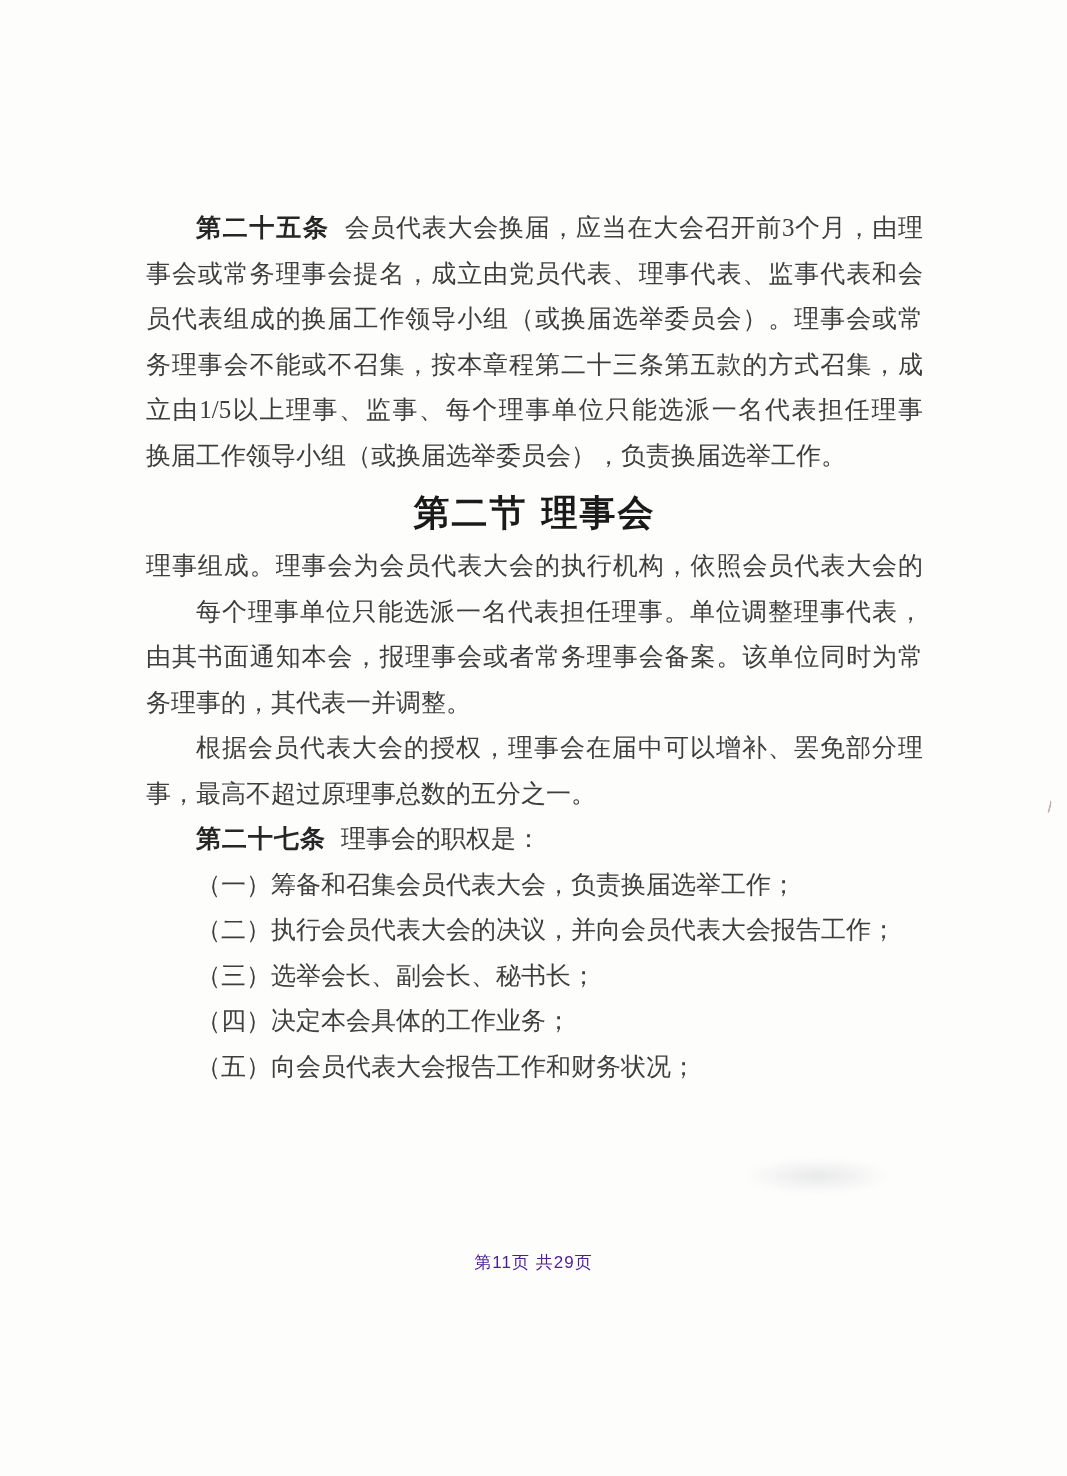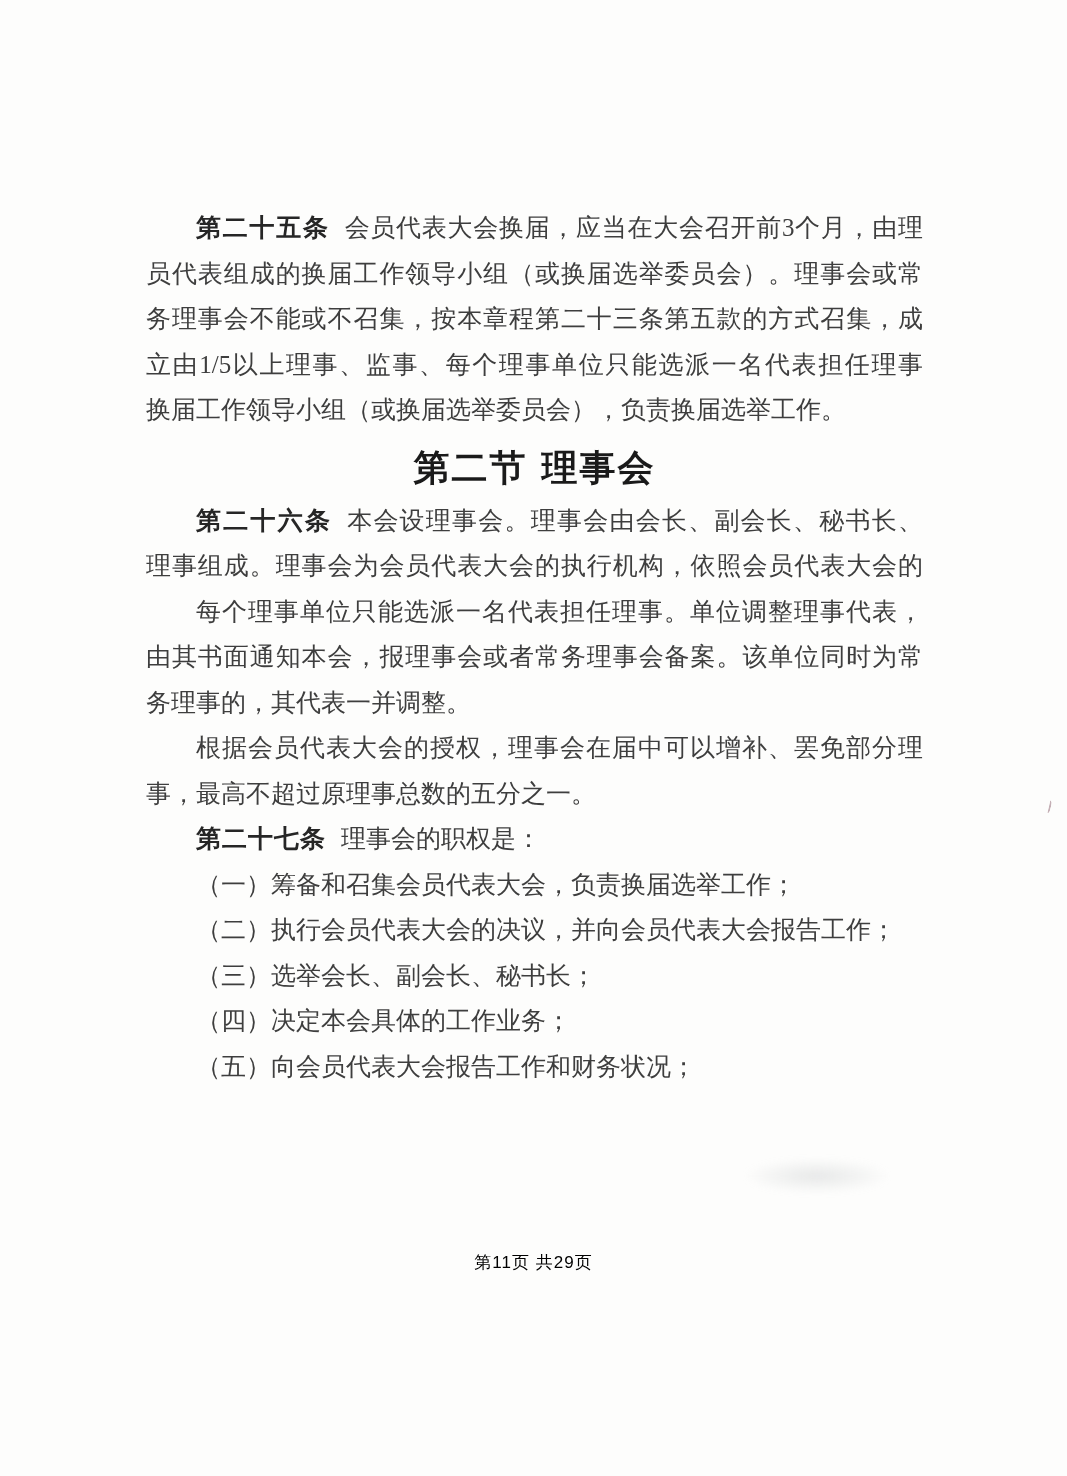--- a/index.html
+++ b/index.html
@@ -65,21 +65,21 @@
     position: absolute;
     left: 0;
     top: 1248px;
     width: 100%;
     height: 30px;
     line-height: 30px;
     text-align: center;
     font-family: "Liberation Sans", "DejaVu Sans", sans-serif;
     font-size: 17px;
     letter-spacing: 1px;
-    color: #000000;
+    color: #4c1d95;
   }
   
   .artifact-mark {
     position: absolute;
     left: 1046px;
     top: 800px;
     width: 5px;
     height: 13px;
     border-right: 2px solid rgba(150, 112, 122, 0.55);
     border-radius: 60% 60% 50% 50%;
@@ -99,34 +99,32 @@
 <body>
 
 <div class="page">
 
   <main class="content">
 
     <section>
       <div class="ln first">
         <b class="label">第二十五条</b><span>会员代表大会换届，应当在大会召开前3个月，由理</span>
       </div>
+      <div class="ln">事会或常务理事会提名，成立由党员代表、理事代表、监事代表和会</div>
       <div class="ln">员代表组成的换届工作领导小组（或换届选举委员会）。理事会或常</div>
       <div class="ln">务理事会不能或不召集，按本章程第二十三条第五款的方式召集，成</div>
       <div class="ln">立由1/5以上理事、监事、每个理事单位只能选派一名代表担任理事</div>
       <div class="ln end">换届工作领导小组（或换届选举委员会），负责换届选举工作。</div>
     </section>
 
     <h2 class="section-heading">
       <span>第二节</span><span class="title">理事会</span>
     </h2>
 
     <section>
-      <div class="ln first">
-        <b class="label">第二十六条</b><span>本会设理事会。理事会由会长、副会长、秘书长、</span>
-      </div>
       <div class="ln">理事组成。理事会为会员代表大会的执行机构，依照会员代表大会的</div>
 
       <div class="ln first">每个理事单位只能选派一名代表担任理事。单位调整理事代表，</div>
       <div class="ln">由其书面通知本会，报理事会或者常务理事会备案。该单位同时为常</div>
       <div class="ln end">务理事的，其代表一并调整。</div>
 
       <div class="ln first">根据会员代表大会的授权，理事会在届中可以增补、罢免部分理</div>
       <div class="ln end">事，最高不超过原理事总数的五分之一。</div>
     </section>
 

